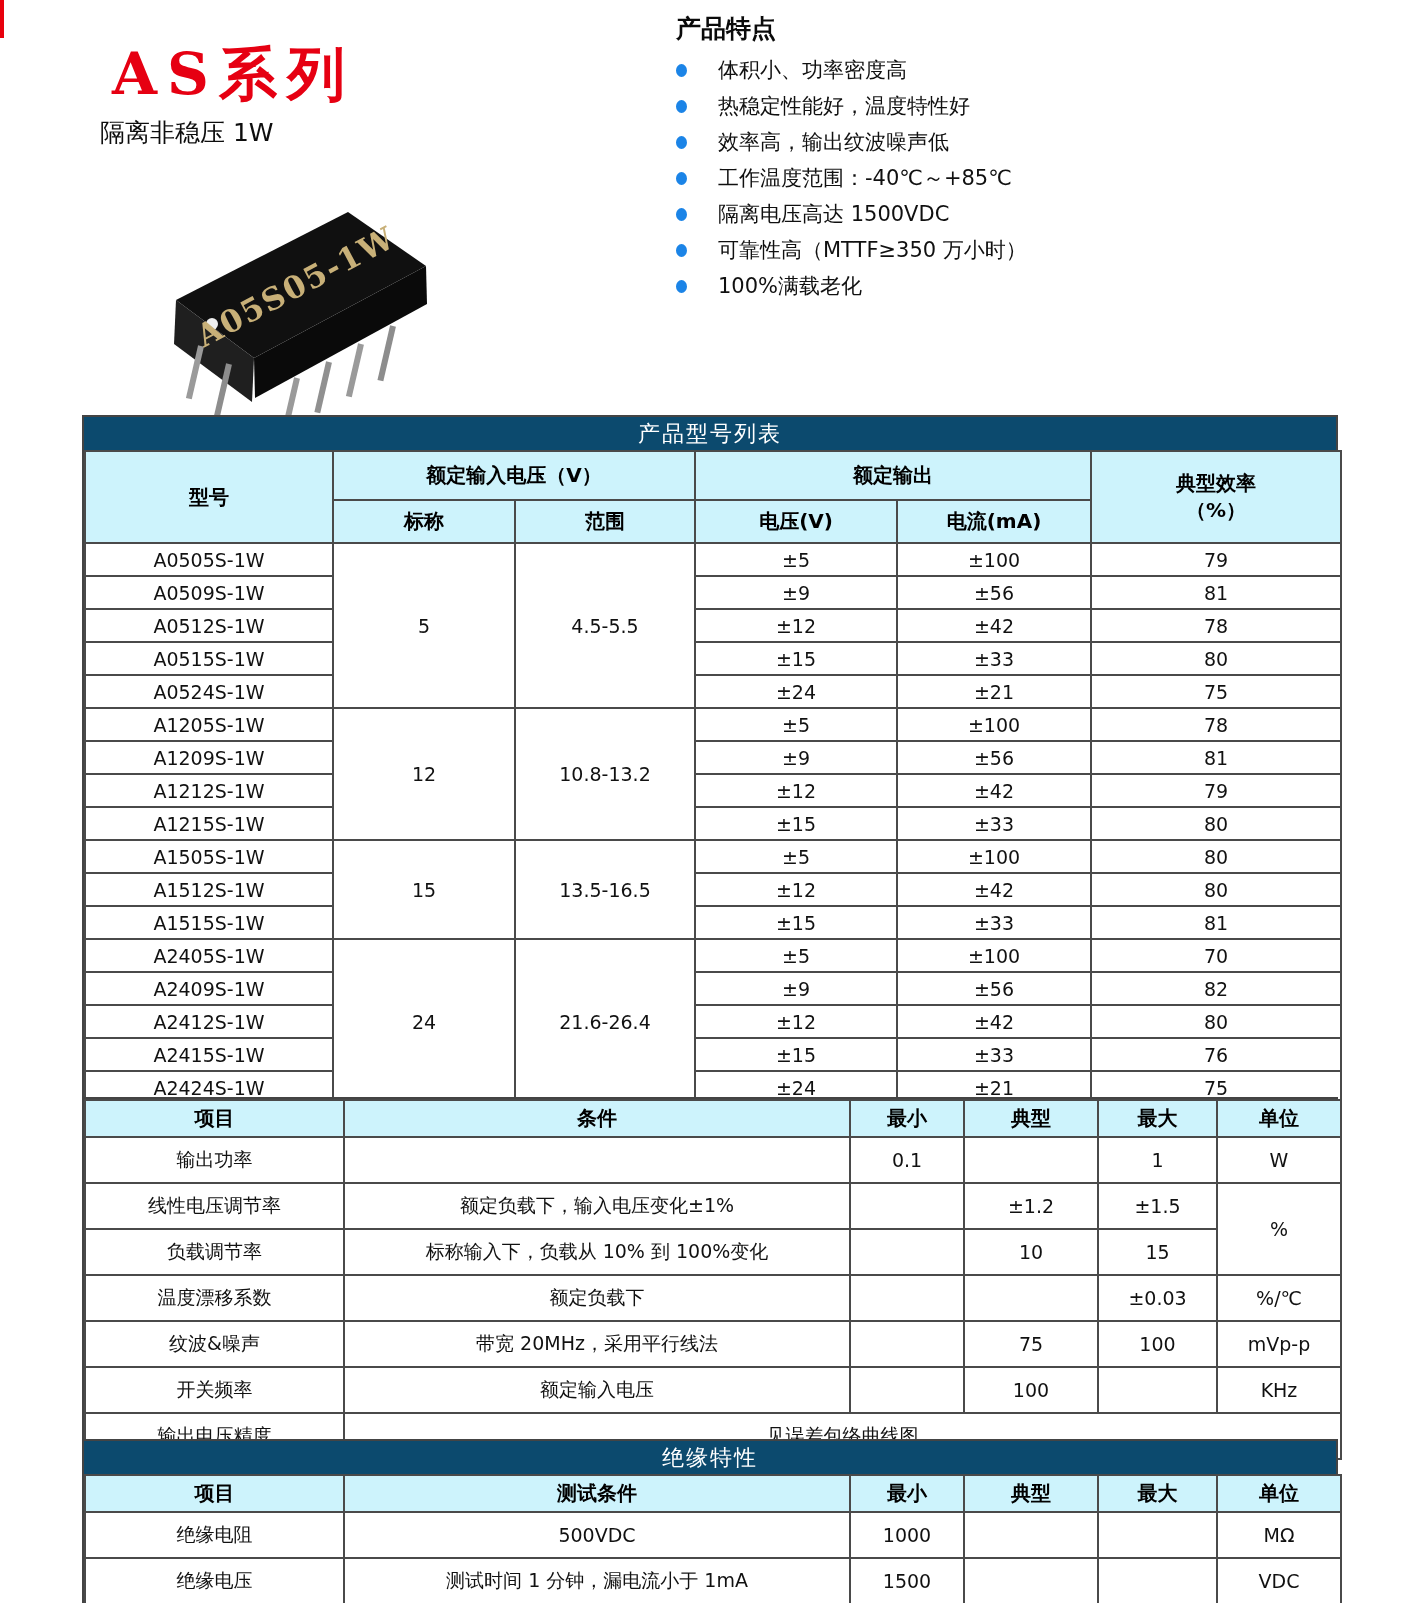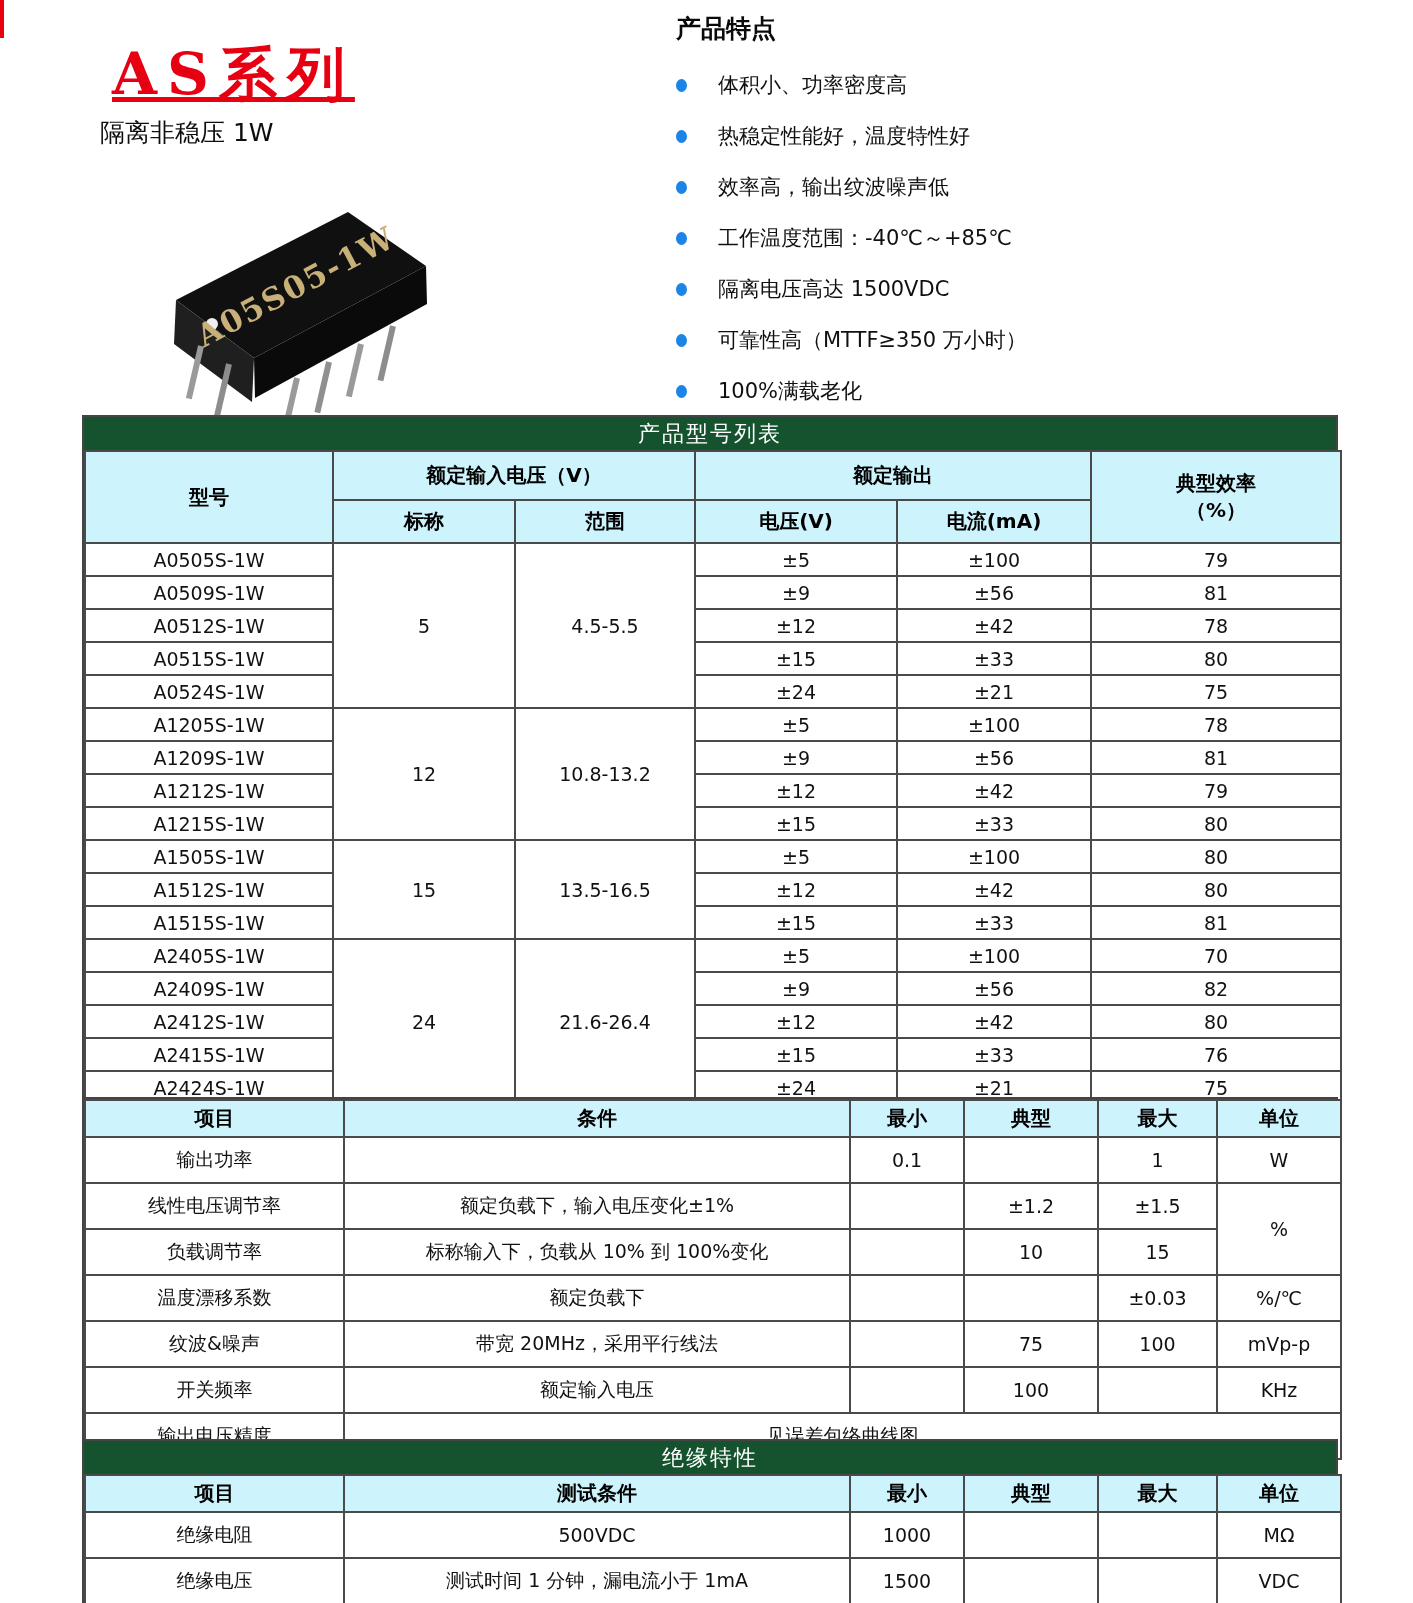--- a/index.html
+++ b/index.html
@@ -4,34 +4,34 @@
 <style>
   * { margin:0; padding:0; box-sizing:border-box; }
   body { background:#ffffff; font-family:"DejaVu Sans","Liberation Sans",sans-serif; }
   #page { position:relative; width:1413px; height:1603px; background:#ffffff; overflow:hidden; }
 
   .edge-mark { position:absolute; left:0; top:0; width:4px; height:38px; background:#e8000d; }
 
   .series-title {
     position:absolute; left:112px; top:36px;
     font-family:"DejaVu Serif","Liberation Serif",serif;
-    font-size:58px; font-weight:600; color:#e60012; letter-spacing:10px;text-decoration:underline;
+    font-size:58px; font-weight:600; color:#e60012; letter-spacing:10px;
   }
   .subtitle { position:absolute; left:100px; top:114px; font-size:25px; font-weight:400; color:#0d0d0d; line-height:38px; }
 
   .product-photo { position:absolute; left:158px; top:196px; }
 
   .features { position:absolute; left:676px; top:12px; width:670px; }
   .features-title { font-size:25px; font-weight:700; color:#0a0a0a; }
-  .feature-item { display:flex; align-items:center; height:22px; margin-top:29px; }
+  .feature-item { display:flex; align-items:center; height:22px; margin-top:14px; }
   .bullet-dot { width:11px; height:13px; border-radius:50%; background:#1b84e7; margin-right:31px; flex:0 0 auto; }
   .feature-text { font-size:21px; color:#101010; white-space:nowrap; }
 
   .tbl { position:absolute; left:82px; width:1256px; border:2px solid #444444; background:#ffffff; }
-  .tbl-title { height:33px; line-height:33px; background:#14532d; color:#ffffff; font-size:22px; text-align:center; letter-spacing:2px; }
+  .tbl-title { height:33px; line-height:33px; background:#0c4a6e; color:#ffffff; font-size:22px; text-align:center; letter-spacing:2px; }
   table { border-collapse:collapse; width:100%; table-layout:fixed; }
   th, td { border:2px solid #4a4a4a; text-align:center; vertical-align:middle; overflow:hidden; }
   th { background:#cdf3fc; font-size:20px; font-weight:700; color:#000; }
   td { font-size:19px; color:#111; background:#ffffff; }
 
   #model-table { top:415px; }
   #model-table .head-row1 { height:49px; }
   #model-table .head-row2 { height:43px; }
   #model-table tbody tr { height:33px; }
 

